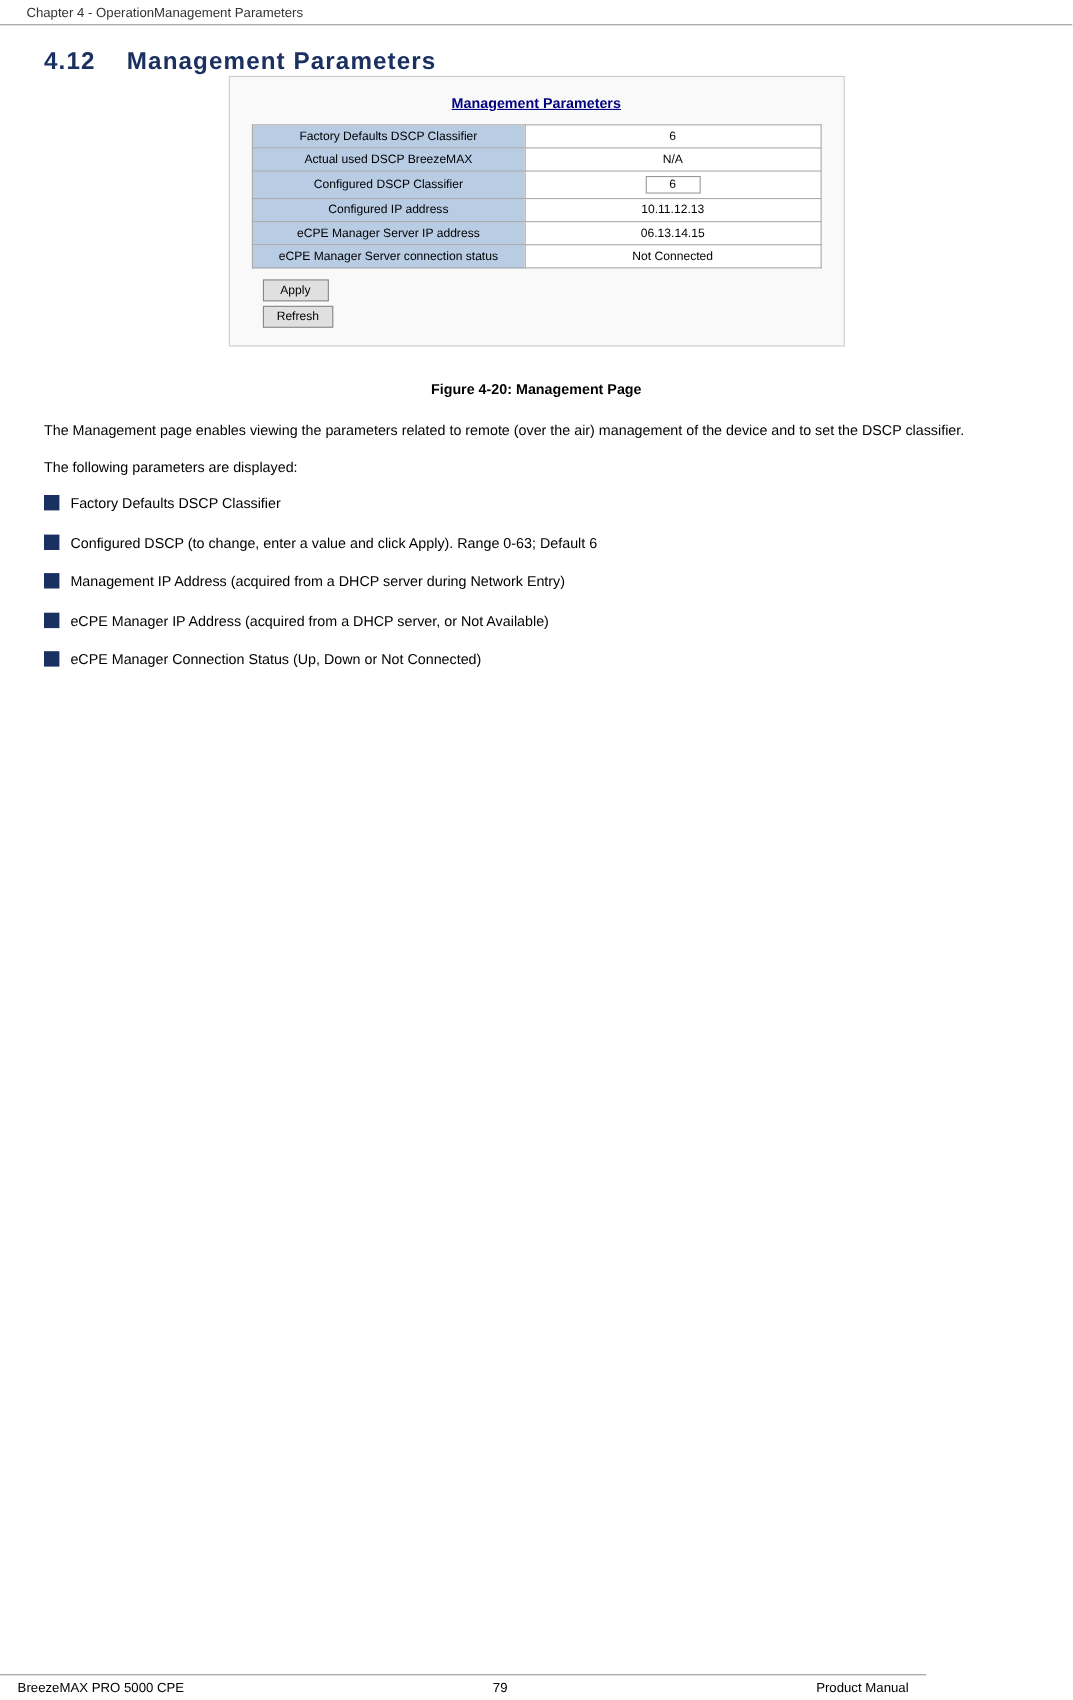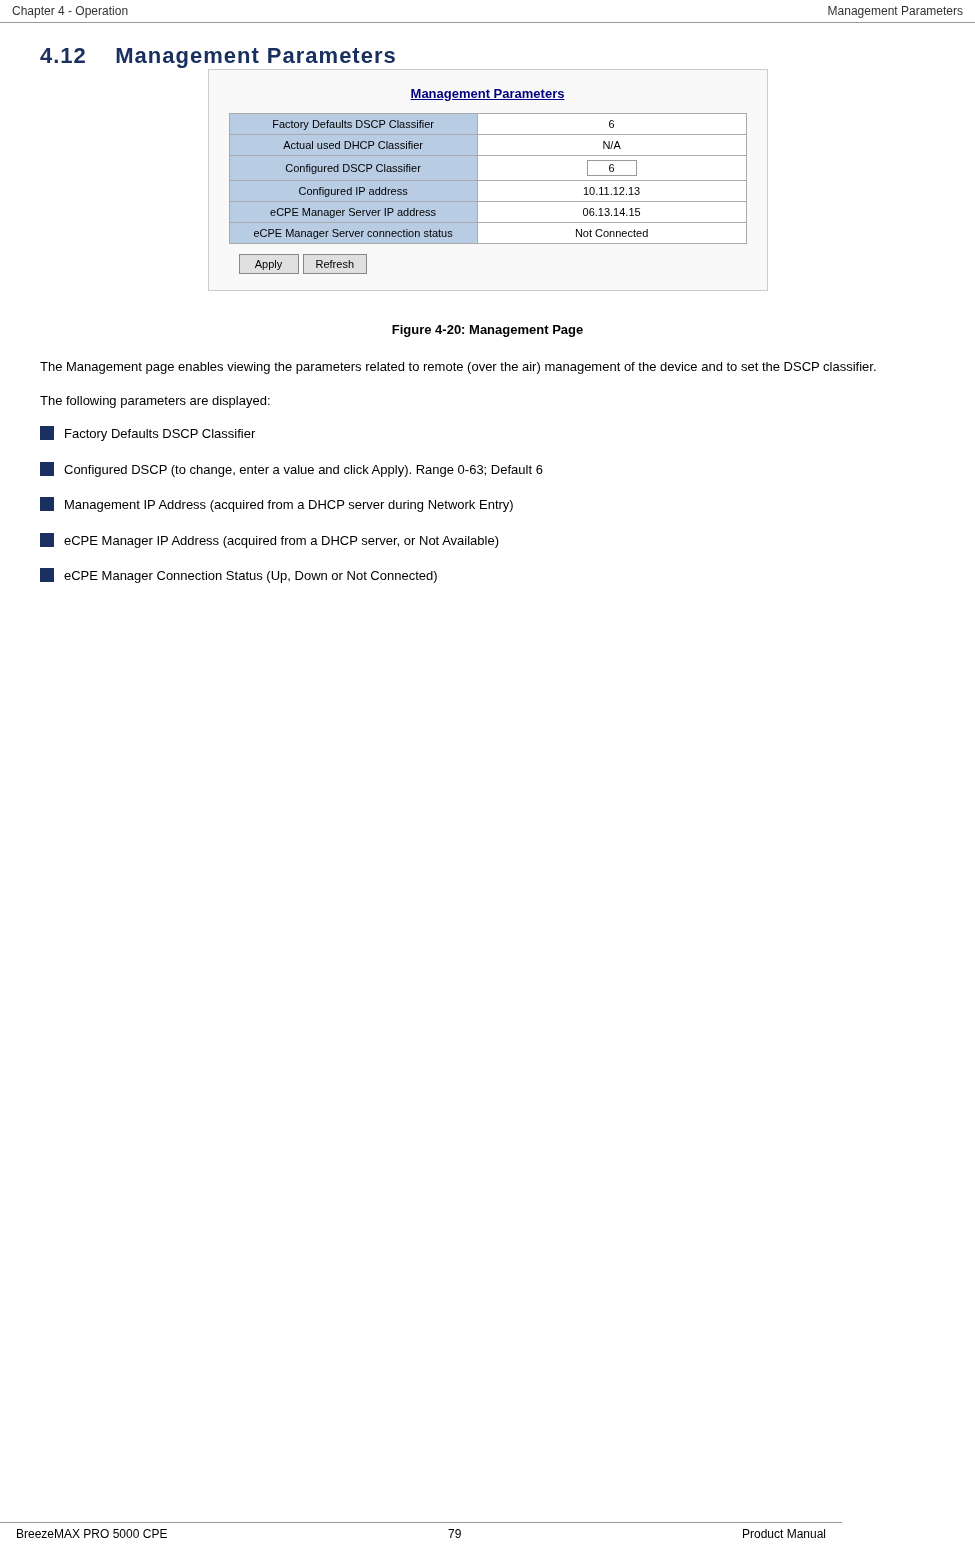--- a/index.html
+++ b/index.html
@@ -9,24 +9,23 @@
       color: #000;
       background: #fff;
       width: 975px;
       min-height: 1545px;
       padding: 0;
     }
 
     
     .header-bar {
       display: flex;
-      justify-content: space-between;
       align-items: center;
       border-bottom: 1px solid #999;
-      padding: 4px 12px;
+      padding: 4px 24px;
       background: #fff;
     }
     .header-bar .left {
       font-size: 12px;
       color: #333;
     }
     .header-bar .right {
       font-size: 12px;
       color: #333;
     }
@@ -91,21 +90,21 @@
       border: 1px solid #999;
       padding: 1px 4px;
       font-size: 11px;
       width: 50px;
       text-align: center;
     }
 
     
     .btn-row {
       display: flex;
-      flex-direction: row;
+      flex-direction: column;
       gap: 4px;
       margin-top: 8px;
       align-items: flex-start;
       padding-left: 10px;
     }
     .mgmt-btn {
       background: #e0e0e0;
       border: 1px solid #888;
       padding: 3px 12px;
       font-size: 11px;
@@ -188,21 +187,21 @@
   <div class="figure-container">
     <div class="figure-title">Management Parameters</div>
 
     <table class="mgmt-table">
       <tbody id="table-body">
       <tr>
             <td class="label-cell">Factory Defaults DSCP Classifier</td>
             <td class="value-cell">6</td>
           </tr>
           <tr>
-            <td class="label-cell">Actual used DHCP Classifier</td>
+            <td class="label-cell">Actual used DSCP BreezeMAX</td>
             <td class="value-cell">N/A</td>
           </tr>
           <tr>
             <td class="label-cell">Configured DSCP Classifier</td>
             <td class="value-cell"><input type="text" class="value-input" value="6" style=""></td>
           </tr>
           <tr>
             <td class="label-cell">Configured IP address</td>
             <td class="value-cell">10.11.12.13</td>
           </tr>

